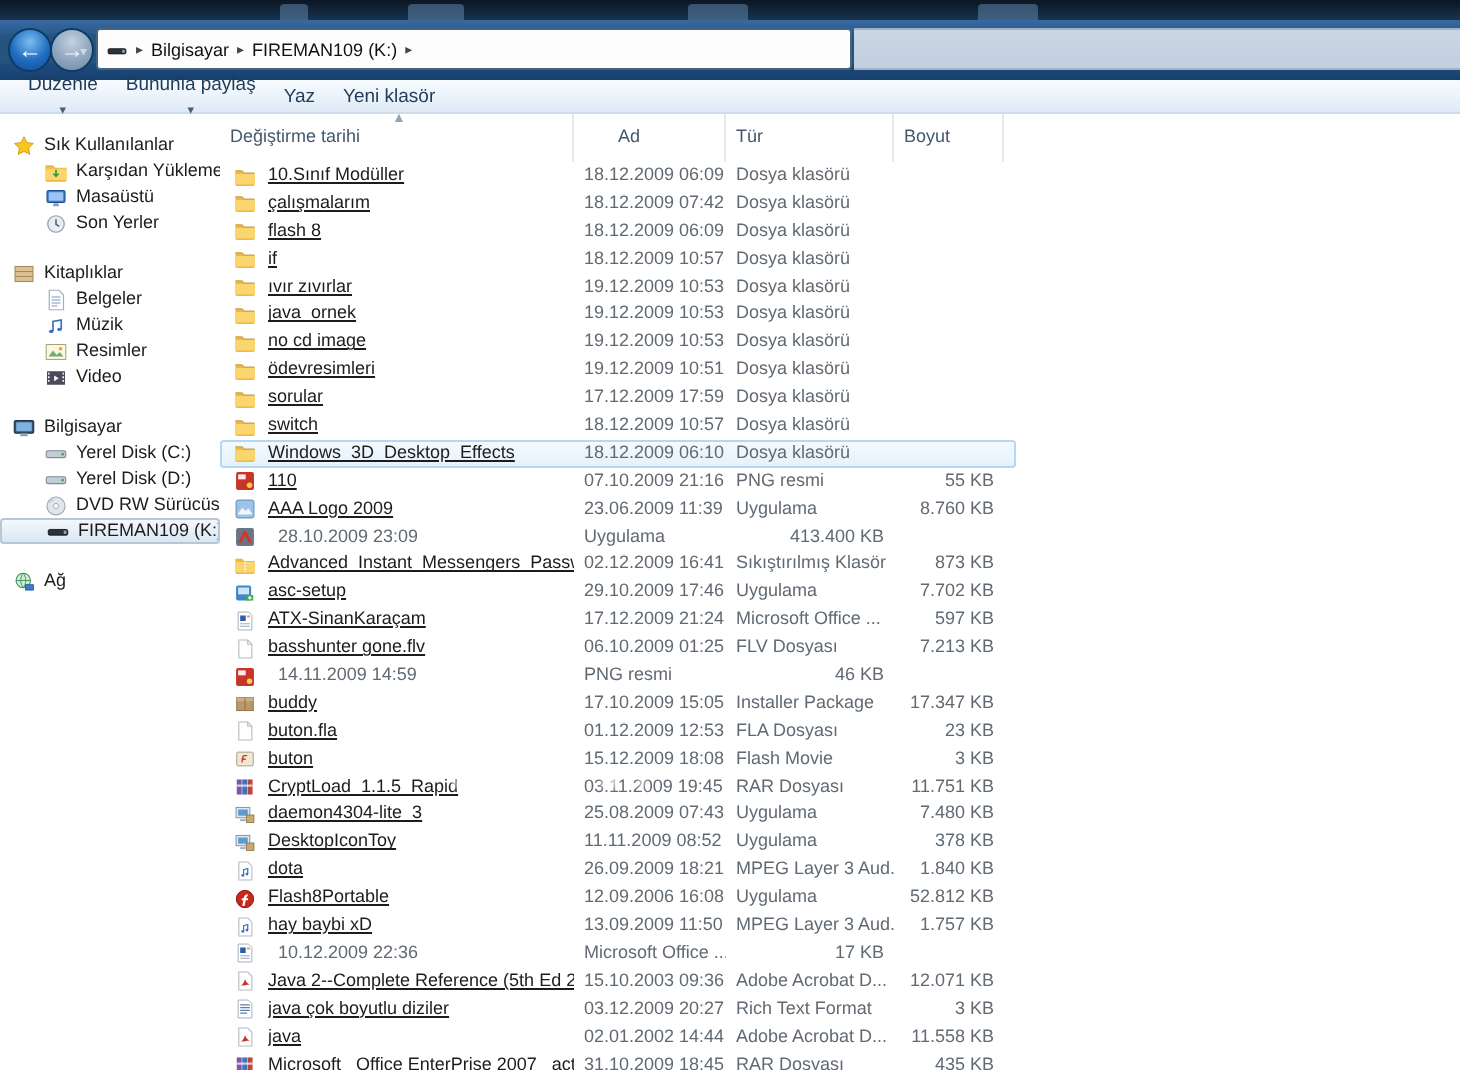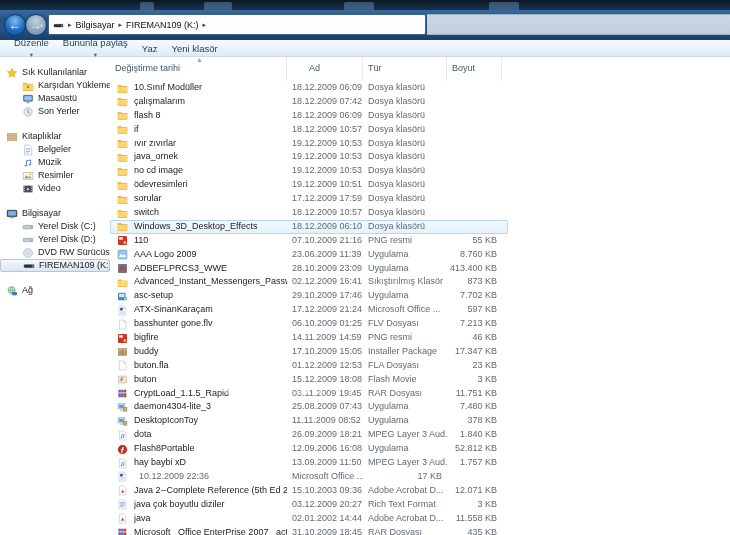--- a/index.html
+++ b/index.html
@@ -41,21 +41,21 @@
   .list{flex:1;position:relative;}
   .colheader{display:grid;grid-template-columns:177px 76px 84px 55px;height:24px;position:relative;}
   .hcell{border-right:1px solid #e4eaf1;color:#43586d;line-height:22px;padding-left:5px;box-sizing:border-box;white-space:nowrap;overflow:hidden;}
   .hcell.first{padding-left:22px;}
   .sortglyph{position:absolute;left:86px;top:-1px;font-size:7px;color:#93a5b6;}
   .rows{position:relative;}
   .row{display:grid;grid-template-columns:18px 153px 76px 84px 55px;width:392px;padding-left:6px;
        height:13.9px;line-height:13.9px;box-sizing:content-box;}
   .row .cicon{position:relative;}
   .row .cicon svg{position:absolute;left:1px;top:1.5px;width:11px;height:11px;}
-  .cname{color:#1c1c1c;white-space:nowrap;overflow:hidden;}
+  .cname{color:#1c1c1c;white-space:nowrap;overflow:hidden;text-decoration:underline;}
   .cdate,.ctype{color:#616a73;padding-left:5px;white-space:nowrap;overflow:hidden;}
   .csize{color:#616a73;text-align:right;padding-right:5px;white-space:nowrap;}
   .row.hl{background:linear-gradient(180deg,#f5fafe,#e3f1fc);box-shadow:inset 0 0 0 1px #b5d7f5;border-radius:2px;}
   
   .watermark{position:absolute;left:225px;top:381px;width:250px;height:17px;z-index:6;
              color:rgba(255,255,255,.8);font-weight:bold;font-size:14px;letter-spacing:7px;
              filter:blur(1px);transform:scaleX(1.25);transform-origin:left;pointer-events:none;}
 </style>
 </head>
 <body>
@@ -404,21 +404,20 @@
             <span class="ctype">Uygulama</span>
             <span class="csize">8.760 KB</span>
           </div>
           <div class="row">
             <span class="cicon">
               <svg viewBox="0 0 16 16">
                 <rect x="1.5" y="1.5" width="13" height="13" rx="1.5" fill="#6b7684"></rect>
                 <path d="M3 12l4-8h2l4 8h-2.5L8 6.5 5.5 12z" fill="#d0352b"></path>
               </svg>
             </span>
-            <span class="cname">ADBEFLPRCS3_WWE</span>
             <span class="cdate">28.10.2009 23:09</span>
             <span class="ctype">Uygulama</span>
             <span class="csize">413.400 KB</span>
           </div>
           <div class="row">
             <span class="cicon">
               <svg viewBox="0 0 16 16">
                 <path d="M1 3.5h5l1.4 1.6H15v8.4c0 .6-.4 1-1 1H2c-.6 0-1-.4-1-1z" fill="#f0b93c"></path>
                 <path d="M1 5.8h14v6.7c0 .5-.4.9-1 .9H2c-.6 0-1-.4-1-.9z" fill="#fbd66f"></path>
                 <path d="M8 5.8v7.5" stroke="#fff" stroke-width="1" stroke-dasharray="1.3 1"></path>
@@ -470,21 +469,20 @@
             <span class="csize">7.213 KB</span>
           </div>
           <div class="row">
             <span class="cicon">
               <svg viewBox="0 0 16 16">
                 <rect x="1.5" y="1.5" width="13" height="13" rx="1.5" fill="#c6342a"></rect>
                 <rect x="3" y="3.2" width="5.5" height="3.6" fill="#fff" opacity=".9"></rect>
                 <circle cx="11.3" cy="11" r="2" fill="#f4d03f"></circle>
               </svg>
             </span>
-            <span class="cname">bigfire</span>
             <span class="cdate">14.11.2009 14:59</span>
             <span class="ctype">PNG resmi</span>
             <span class="csize">46 KB</span>
           </div>
           <div class="row">
             <span class="cicon">
               <svg viewBox="0 0 16 16">
                 <rect x="2" y="4" width="12" height="9.5" fill="#b9996b" stroke="#8d7146" stroke-width=".7"></rect>
                 <rect x="2" y="4" width="12" height="2.6" fill="#cdb184"></rect>
                 <path d="M8 4v9.5" stroke="#8d7146" stroke-width=".7"></path>

